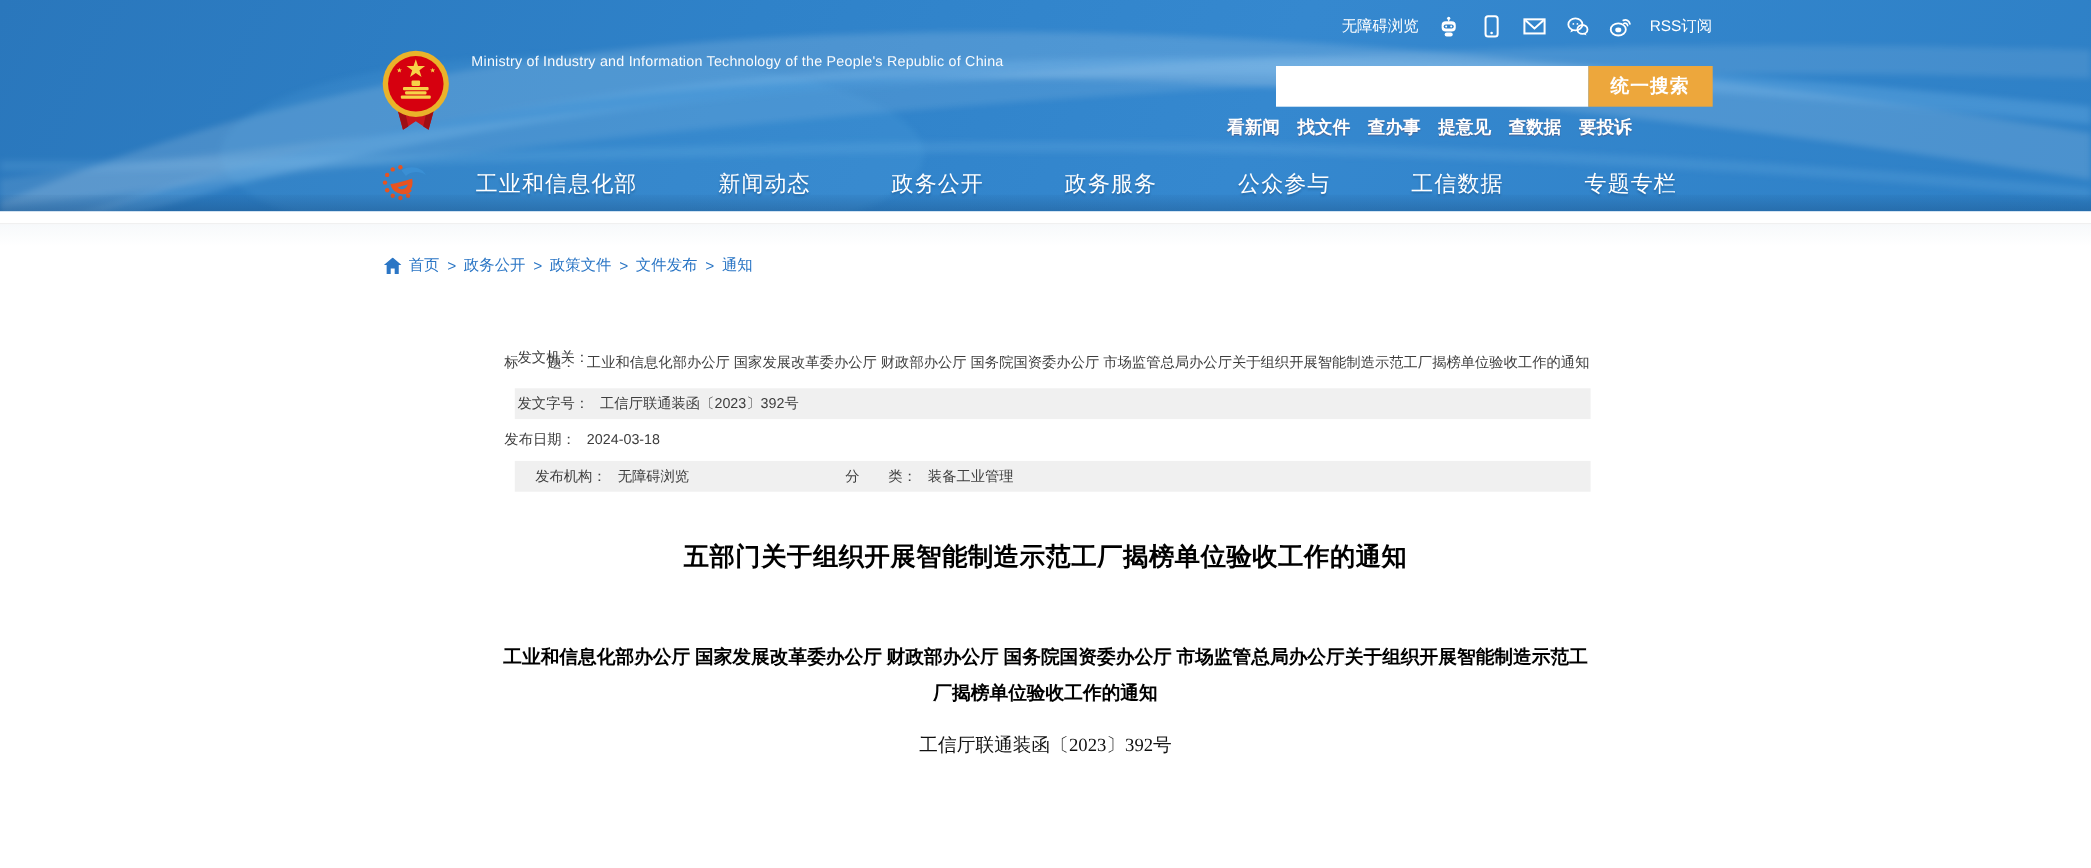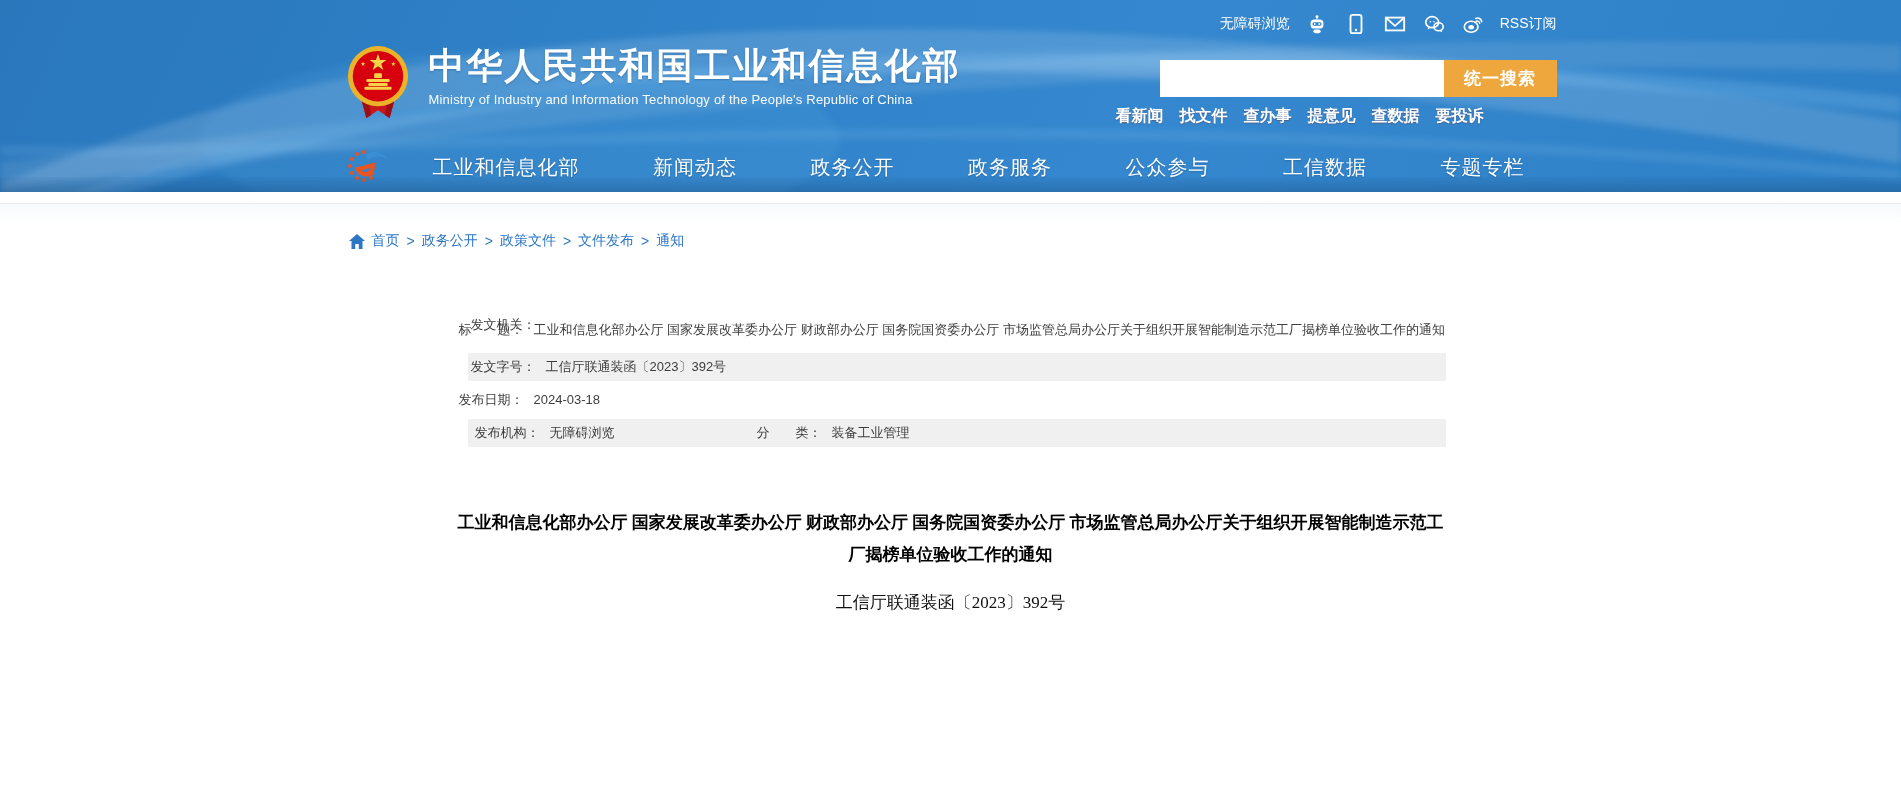--- a/index.html
+++ b/index.html
@@ -148,21 +148,20 @@
           <path d="M49,18 l1,2.8 3,0 -2.4,1.8 0.9,2.9 -2.5,-1.8 -2.5,1.8 0.9,-2.9 -2.4,-1.8 3,0 z" transform="scale(0.6) translate(34,12)"></path>
         </g>
         <g fill="#f7d248">
           <rect x="22" y="36" width="24" height="3" rx="1"></rect>
           <rect x="24" y="40" width="20" height="3" rx="1"></rect>
           <rect x="20" y="44" width="28" height="3" rx="1"></rect>
           <rect x="30" y="30" width="8" height="5" rx="1"></rect>
         </g>
       </svg>
       <div class="brand-text">
-        <div class="brand-cn">中华人民共和国工业和信息化部</div>
         <div class="brand-en">Ministry of Industry and Information Technology of the People's Republic of China</div>
       </div>
     </div>
 
     <div class="search-wrap">
       <div class="search-row">
         <input class="search-input" type="text" placeholder="" style="">
         <button class="search-btn">统一搜索</button>
       </div>
       <div class="quick-links">
@@ -238,30 +237,31 @@
     <div class="meta-row gray">
       <span class="meta-label">发文字号：</span>
       <span>工信厅联通装函〔2023〕392号</span>
     </div>
     <div class="meta-row meta-pair-row" style="padding-left:0">
       <span class="meta-pair wide">
         <span class="meta-label">发布日期：</span>
         <span>2024-03-18</span>
       </span>
     </div>
-    <div class="meta-row meta-pair-row gray" style="padding-left:4px">
+    <div class="meta-row meta-pair-row gray" style="padding-left:16px">
       <span class="meta-pair">
         <span class="meta-label">发布机构：</span>
         <span>无障碍浏览</span>
       </span>
       <span class="meta-pair wide">
         <span class="meta-label">分　　类：</span>
         <span>装备工业管理</span>
       </span>
     </div>
   </div>
 
+  <h1 class="doc-title">五部门关于组织开展智能制造示范工厂揭榜单位验收工作的通知</h1>
 
   <p class="doc-subtitle">工业和信息化部办公厅 国家发展改革委办公厅 财政部办公厅 国务院国资委办公厅 市场监管总局办公厅关于组织开展智能制造示范工厂揭榜单位验收工作的通知</p>
 
   <p class="doc-number">工信厅联通装函〔2023〕392号</p>
 
 </div>
 
 </body></html>

